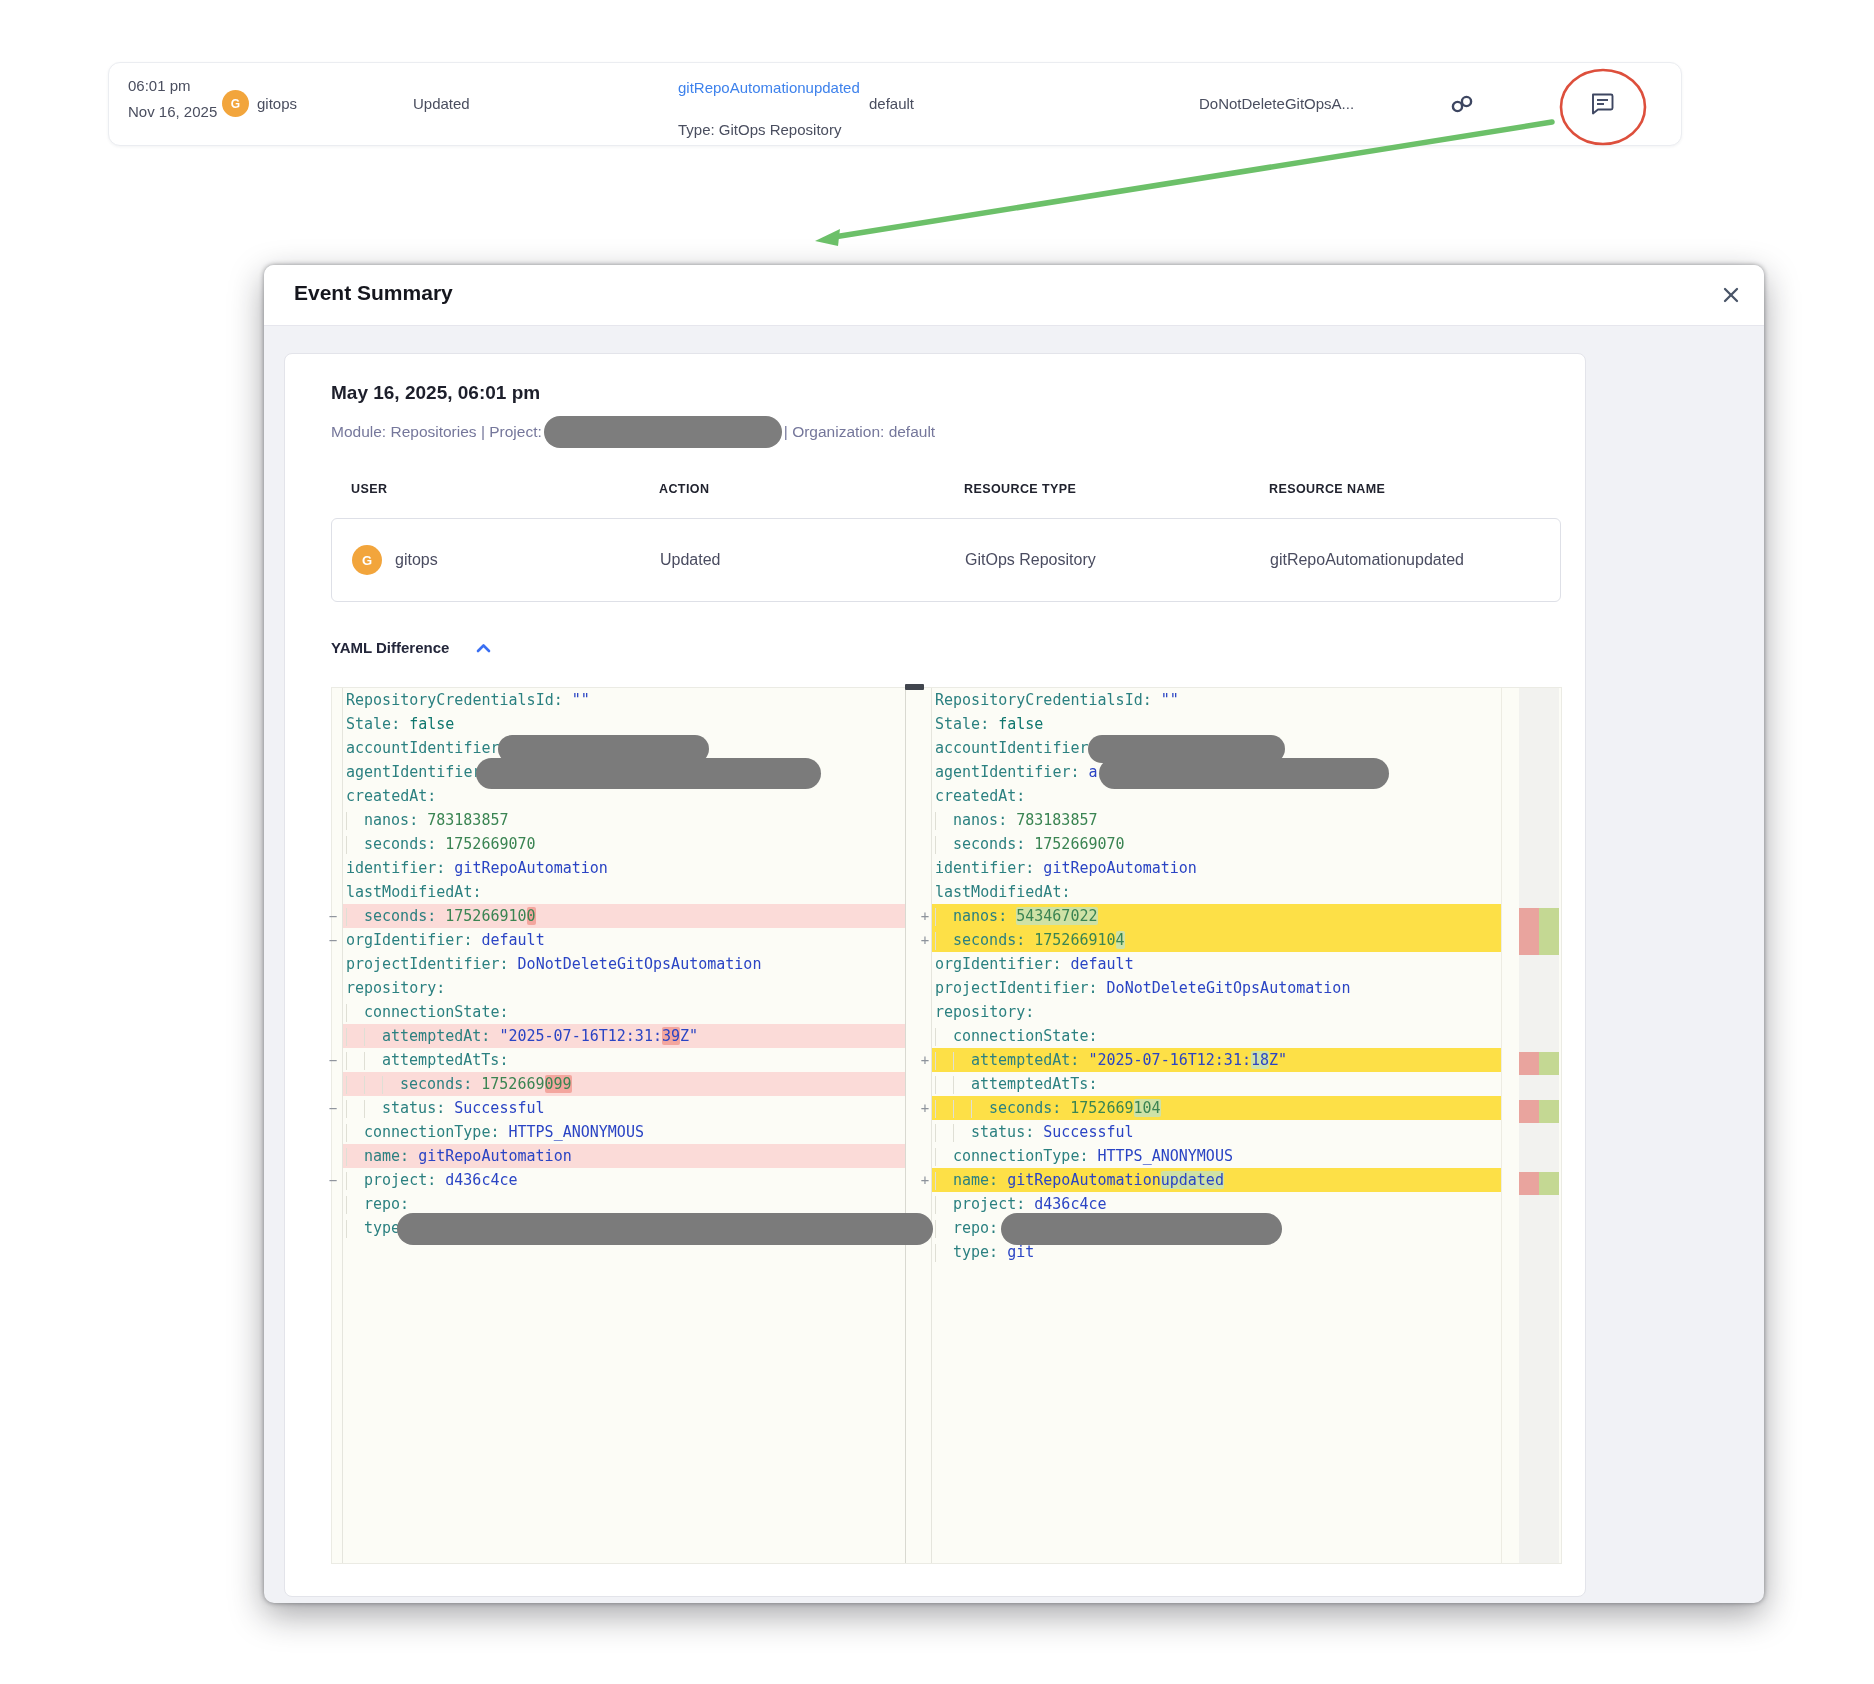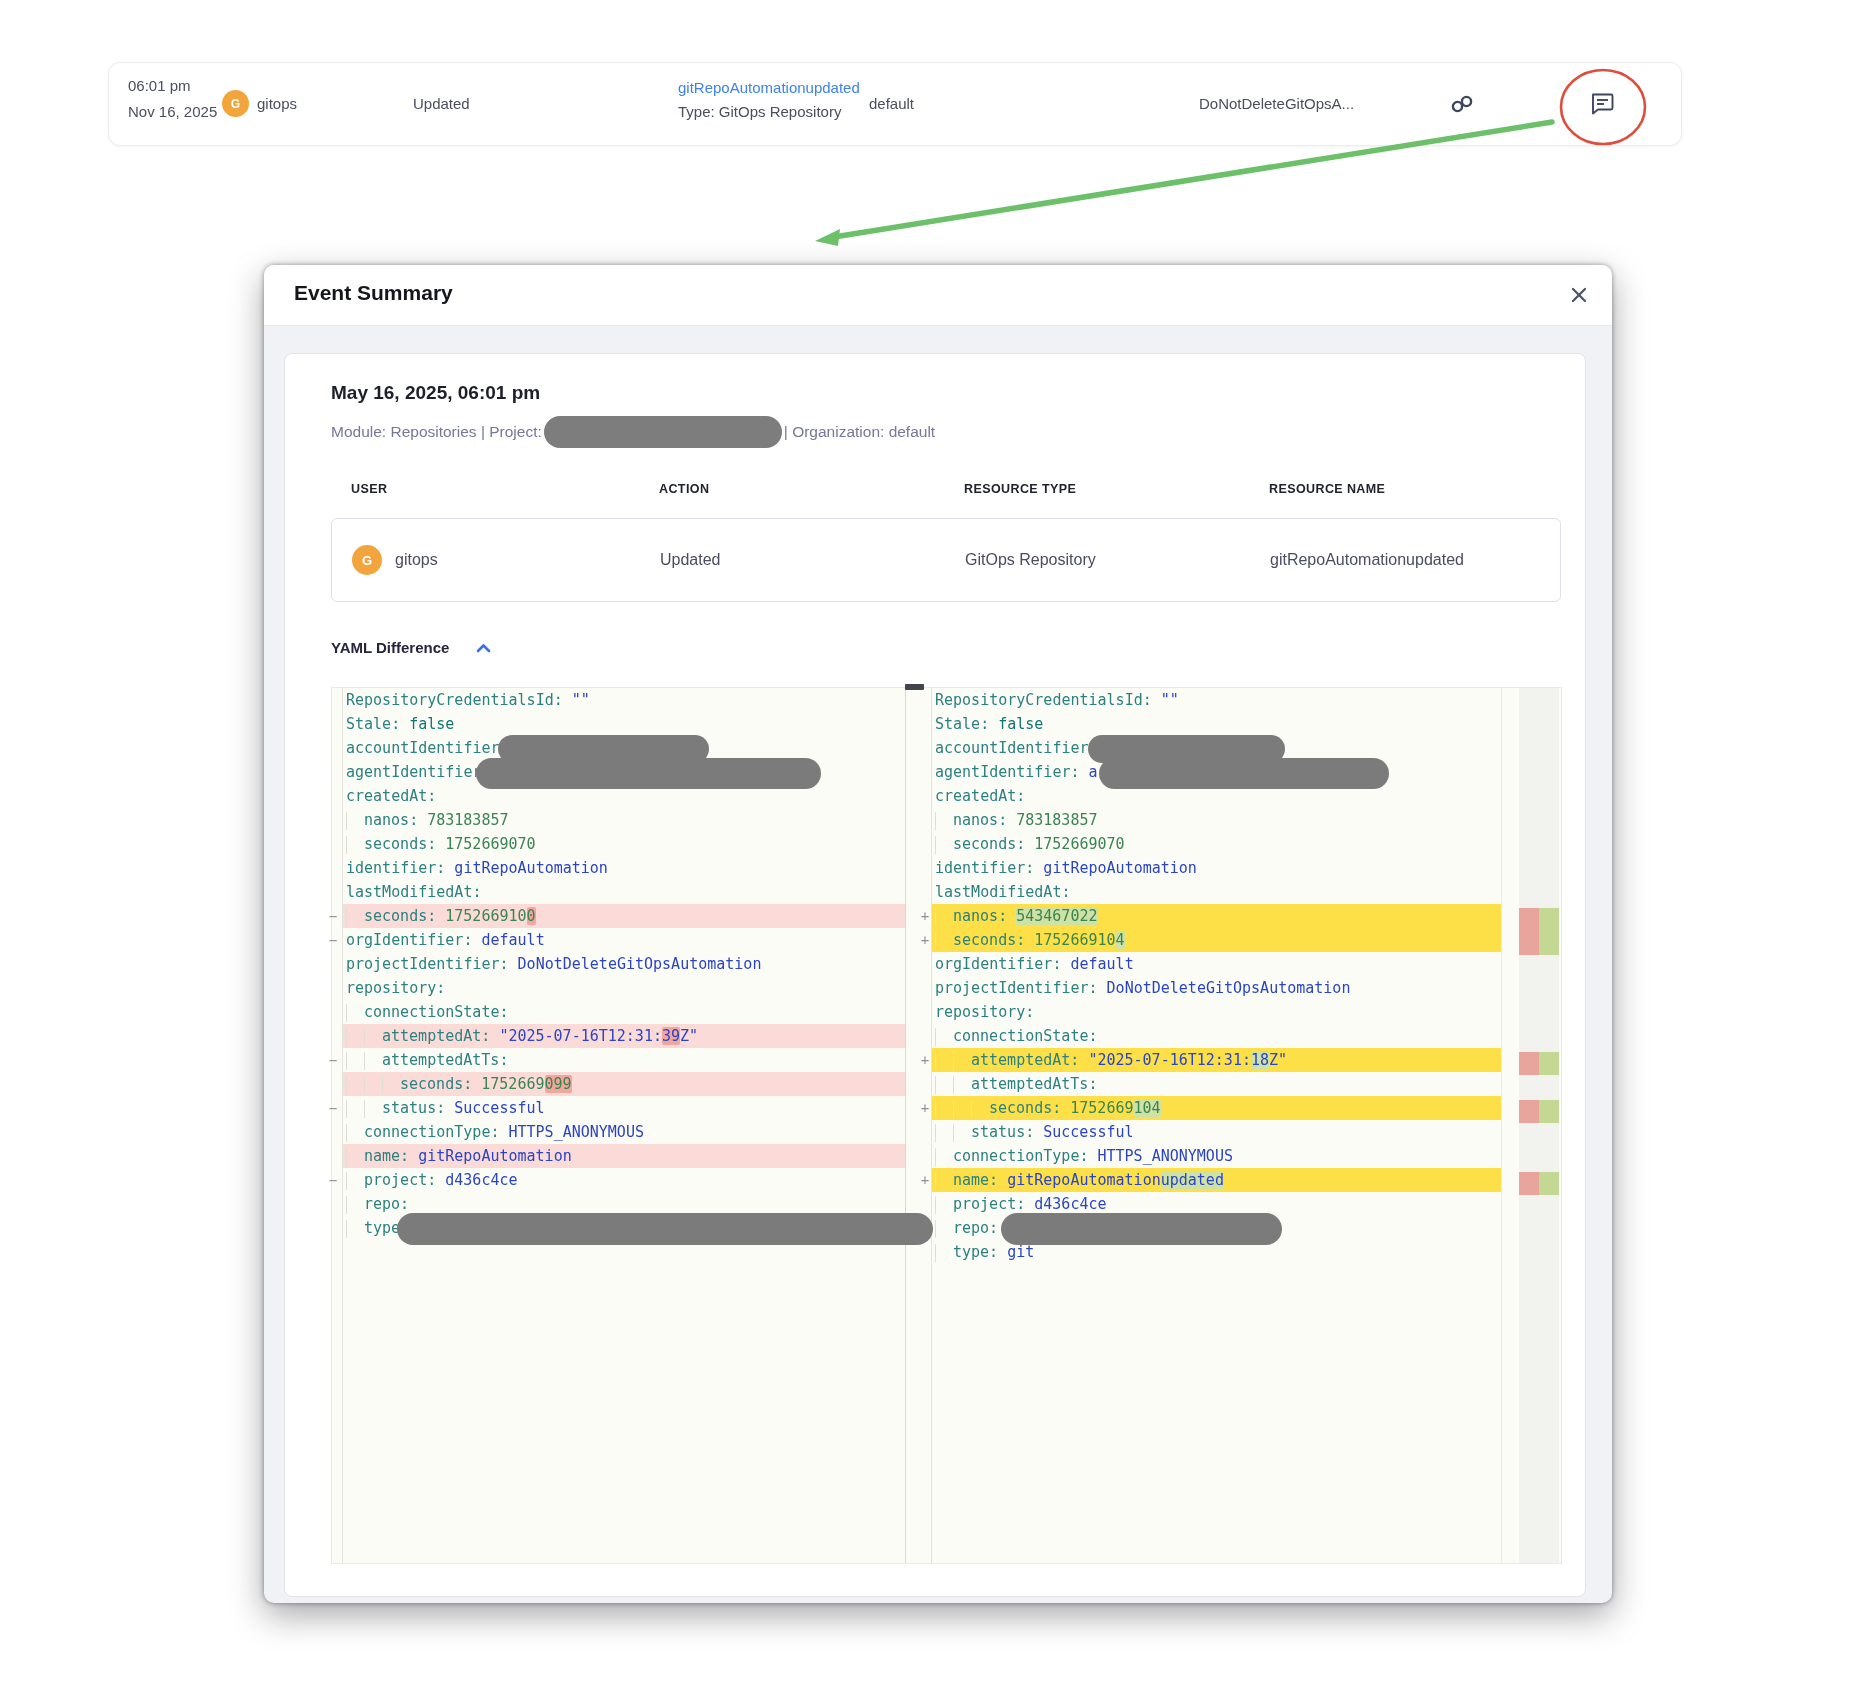--- a/index.html
+++ b/index.html
@@ -11,32 +11,32 @@
     border:1px solid #ebedf1;border-radius:12px;box-shadow:0 1px 3px rgba(40,45,60,.06)}
   .audit-card .cell{position:absolute;font-size:15px;color:#4a4e5f;white-space:nowrap}
   .t1{left:19px;top:14px}.t2{left:19px;top:40px}
   .avatar{position:absolute;border-radius:50%;background:#f2a53c;color:#fff;font-weight:bold;
     display:flex;align-items:center;justify-content:center}
   .av-row{left:113px;top:27px;width:27px;height:27px;font-size:12px}
   .c-user{left:148px;top:32px}
   .c-action{left:304px;top:32px}
   .res{left:569px;top:16px}
   .res .lnk{font-size:15px;color:#3e82ec;cursor:pointer}
-  .res .typ{font-size:15px;color:#4a4e5f;margin-top:7px}
+  .res .typ{font-size:15px;color:#4a4e5f;margin-top:25px}
   .c-org{left:760px;top:32px}
   .c-proj{left:1090px;top:32px}
   .icon-btn{position:absolute;width:30px;height:30px;display:flex;align-items:center;justify-content:center}
   .i-link{left:1338px;top:26px}
   .i-note{left:1478px;top:25px}
 
   
   .annot{position:absolute;left:0;top:0;width:1874px;height:1684px;pointer-events:none;z-index:60}
 
   
-  .modal{position:absolute;left:264px;top:265px;width:1348px;height:1338px;border-radius:10px;
+  .modal{position:absolute;left:264px;top:265px;width:1500px;height:1338px;border-radius:10px;
     background:#f1f2f6;box-shadow:0 12px 34px rgba(20,22,30,.38),0 0 5px rgba(20,22,30,.45);z-index:40}
   .modal-header{position:absolute;left:0;top:0;right:0;height:60px;background:#fff;
     border-radius:10px 10px 0 0;border-bottom:1px solid #e6e6ed}
   .modal-title{position:absolute;left:30px;top:16px;font-size:21px;font-weight:bold;color:#15161d}
   .close-btn{position:absolute;right:17px;top:14px;width:32px;height:32px;display:flex;
     align-items:center;justify-content:center;cursor:pointer}
 
   .inner-card{position:absolute;left:20px;top:88px;width:1300px;height:1242px;background:#fff;
     border:1px solid #e3e4ea;border-radius:8px}
   

